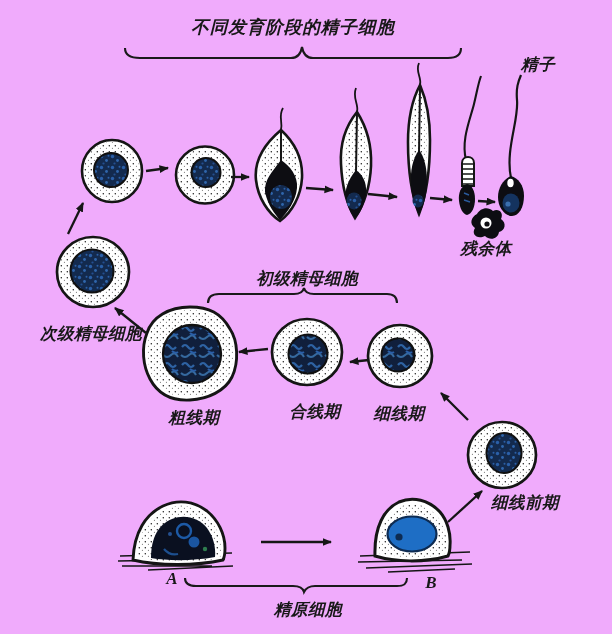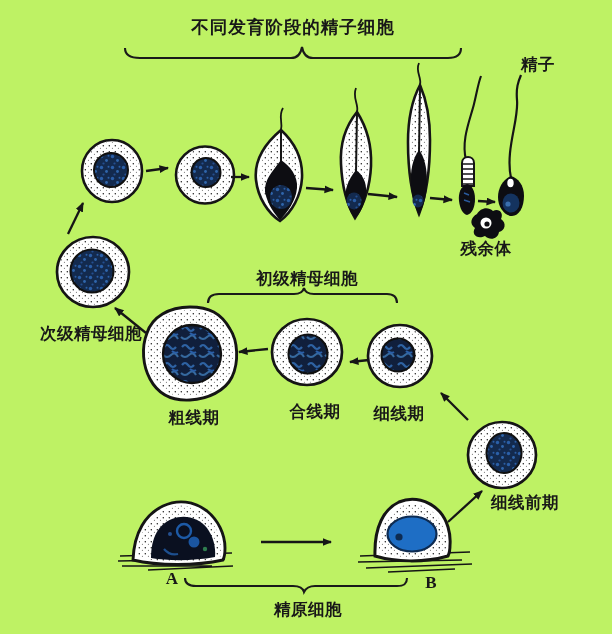--- a/index.html
+++ b/index.html
@@ -1,19 +1,20 @@
 <!DOCTYPE html>
 <html><head>
 <meta charset="utf-8">
 <style>
   html,body{margin:0;padding:0;background:#ffffff;}
   .canvas{
     position:relative;width:612px;height:634px;overflow:hidden;
-    background:#bef264;
+    background:#f0abfc;
     font-family:"Liberation Sans","DejaVu Sans",sans-serif;
+    font-style:italic;
   }
   svg{display:block}
   text{fill:#181818;font-weight:700;}
   .lbl{font-size:16.5px;letter-spacing:0.5px;}
   .title{font-size:17.5px;letter-spacing:1px;}
   .serif{font-family:"Liberation Serif","DejaVu Serif",serif;font-size:17px;}
 </style>
 </head>
 <body>
 

